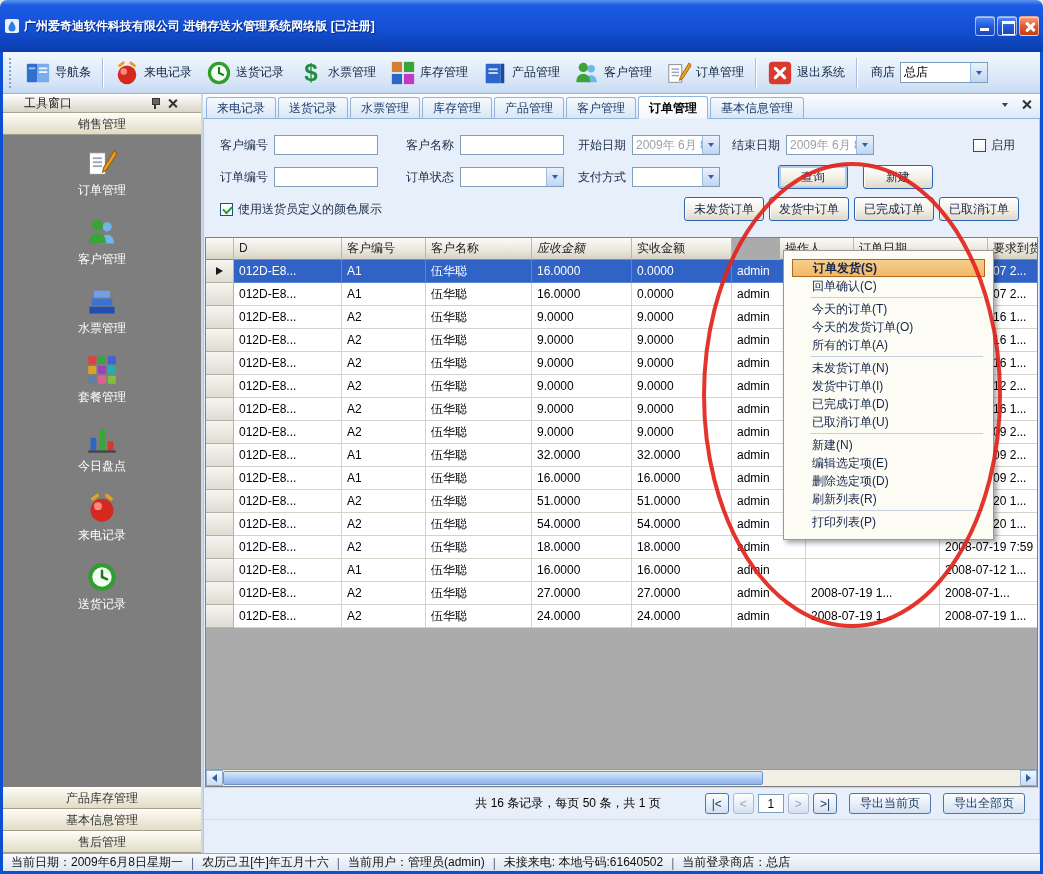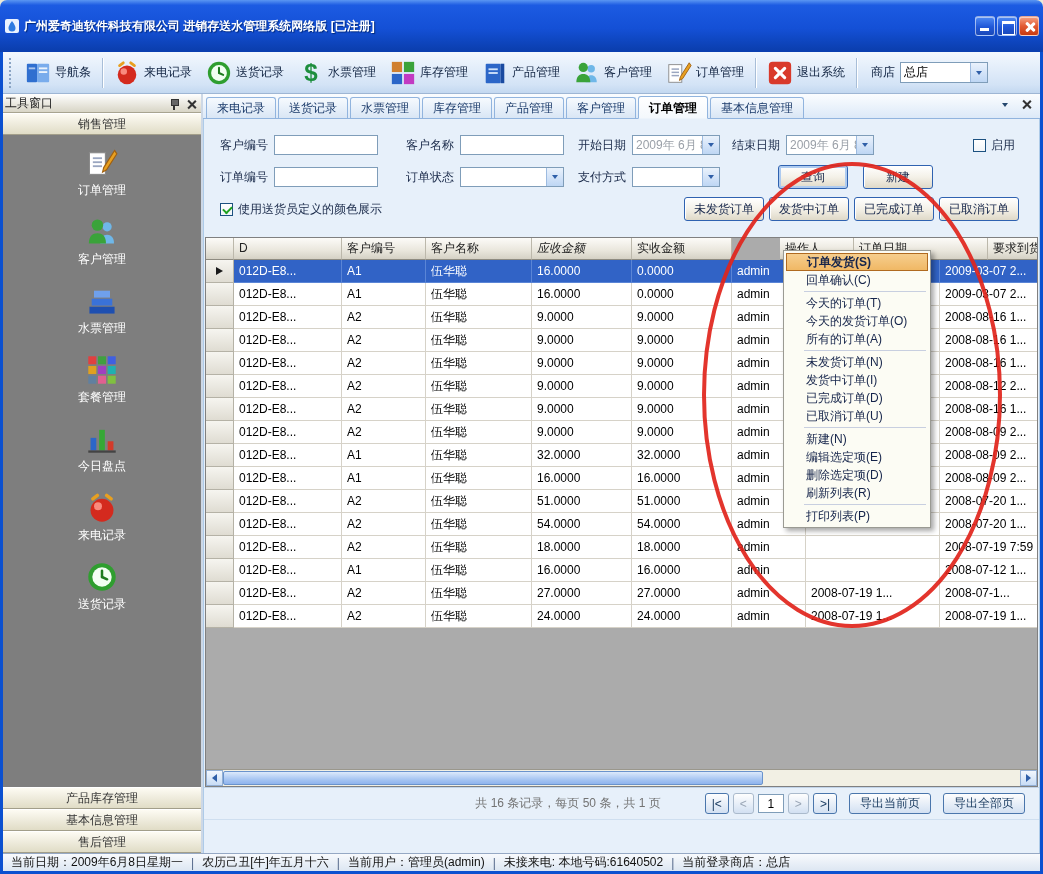--- a/index.html
+++ b/index.html
@@ -37,21 +37,21 @@
 .combo{display:inline-flex;height:20px;border:1px solid #7F9DB9;background:#fff;align-items:stretch}
 .combo .val{flex:1;overflow:hidden;white-space:nowrap;line-height:18px;padding:0 3px;color:#000}
 .combo.disabled .val{color:#9AA0A8}
 .combo .arr{flex:0 0 17px;background:linear-gradient(#EAF2FC,#BED6F4);border-left:1px solid #9DBBE0;display:grid;place-items:center}
 .tri-down{width:0;height:0;border-left:3.5px solid transparent;border-right:3.5px solid transparent;border-top:4.5px solid #2F5FA8}
 .store-combo{width:88px;height:21px}
 
 .main{flex:1;display:flex;min-height:0}
 
 .sidebar{flex:0 0 200px;display:flex;flex-direction:column;background:var(--sidebarGray,#7E7E7E);border-right:2px solid #CDD8E6;min-height:0}
-.sb-caption{flex:0 0 19px;display:flex;align-items:flex-end;padding:0 2px;background:linear-gradient(#FFFFFF,#D8D5C6);border-bottom:1px solid #A8A490;color:#222}
+.sb-caption{flex:0 0 19px;display:flex;align-items:center;padding:0 21px;background:linear-gradient(#FFFFFF,#D8D5C6);border-bottom:1px solid #A8A490;color:#222}
 .sb-caption .sp{flex:1}
 .cap-btn{display:grid;place-items:center;width:15px;height:15px;margin-left:3px}
 .pin{width:10px;height:13px;position:relative;display:inline-block}
 .pin::before{content:"";position:absolute;left:2px;top:1px;width:6px;height:5px;background:#666;border:1px solid #333}
 .pin::after{content:"";position:absolute;left:4.5px;top:7px;width:2px;height:5px;background:#333}
 .xmark{position:relative;width:11px;height:11px;display:inline-block}
 .xmark::before,.xmark::after{content:"";position:absolute;left:4.6px;top:0;width:1.8px;height:11px;background:#333}
 .xmark::before{transform:rotate(45deg)}.xmark::after{transform:rotate(-45deg)}
 .sb-bar{flex:0 0 21px;line-height:20px;text-align:center;background:linear-gradient(#FDFBF3,#E0DCC6);border-top:1px solid #FFF;border-bottom:1px solid #A29E8A;color:#333;cursor:default}
 .sb-items{flex:1;display:flex;flex-direction:column;align-items:center;padding-top:12px;overflow:hidden}
@@ -102,32 +102,32 @@
 
 .hscroll{flex:0 0 17px;display:flex;align-items:stretch;background:#F2F0E4;border-top:1px solid #9A978C}
 .sc-btn{flex:0 0 17px;background:linear-gradient(#F2F7FD,#C8DCF5);border:1px solid #93AFD4;display:grid;place-items:center}
 .tri-left{width:0;height:0;border-right:5px solid #2F5FA8;border-top:4px solid transparent;border-bottom:4px solid transparent}
 .tri-right{width:0;height:0;border-left:5px solid #2F5FA8;border-top:4px solid transparent;border-bottom:4px solid transparent}
 .sc-thumb{flex:0 0 540px;margin:1px 0;background:linear-gradient(#DCE9FB,#A8C6F2 60%,#8FB4EE);border:1px solid #6A93CC;border-radius:2px}
 .sc-track{flex:1}
 
 .pagination{flex:0 0 32px;display:flex;align-items:center;background:#E7F0FA;border-top:1px solid #C2D4E8;padding:0 14px;gap:4px}
 .pg-spacer{flex:1}
-.pg-summary{color:#737373;white-space:nowrap}
+.pg-summary{color:#000000;white-space:nowrap}
 .pg-gap{width:36px}
 .pg-btn{height:21px;padding:0 6px;border:1px solid #4A76AC;border-radius:3px;background:linear-gradient(#FEFEFE,#E8EFF8 50%,#D2E0F2);color:#16385E;cursor:pointer;white-space:nowrap}
 .pg-btn.disabled{color:#9AA6B6;border-color:#AABACC}
 .pg-page{width:26px;height:19px;border:1px solid #7F9DB9;text-align:center;background:#fff}
 .pg-btn.exp{margin-left:8px;padding:0 10px}
 .bottomfill{flex:0 0 34px;background:#E7F0FA;border-top:1px solid #CFDFF0}
 
 .statusbar{flex:0 0 18px;display:flex;align-items:center;gap:8px;padding:0 8px;background:linear-gradient(#F8FAFD,#DCE6F2);border-top:1px solid #95A8C4;color:#111;white-space:nowrap;overflow:hidden}
 .sb-sep{color:#55688A}
 
-.context-menu{position:absolute;left:783px;top:250px;width:148px;background:#FCFCF4;border:1px solid #9A9A93;box-shadow:3px 3px 5px rgba(0,0,0,.35);padding:2px;z-index:50}
+.context-menu{position:absolute;left:783px;top:250px;width:211px;background:#FCFCF4;border:1px solid #9A9A93;box-shadow:3px 3px 5px rgba(0,0,0,.35);padding:8px;z-index:50}
 .cm-item{height:18px;line-height:18px;padding:0 8px 0 20px;color:#15244A;white-space:nowrap;cursor:pointer}
 .cm-item.hl{background:linear-gradient(var(--highlight,#F6CE8E),#F0B865);border:1px solid #B06A20;line-height:16px;font-weight:bold}
 .cm-sep{height:1px;background:#C8CFE0;margin:2px 2px 2px 18px}
 
 .annotation{position:absolute;left:700px;top:160px;z-index:99;pointer-events:none}
 </style>
 </head>
 <body>
 
 <div class="window">

